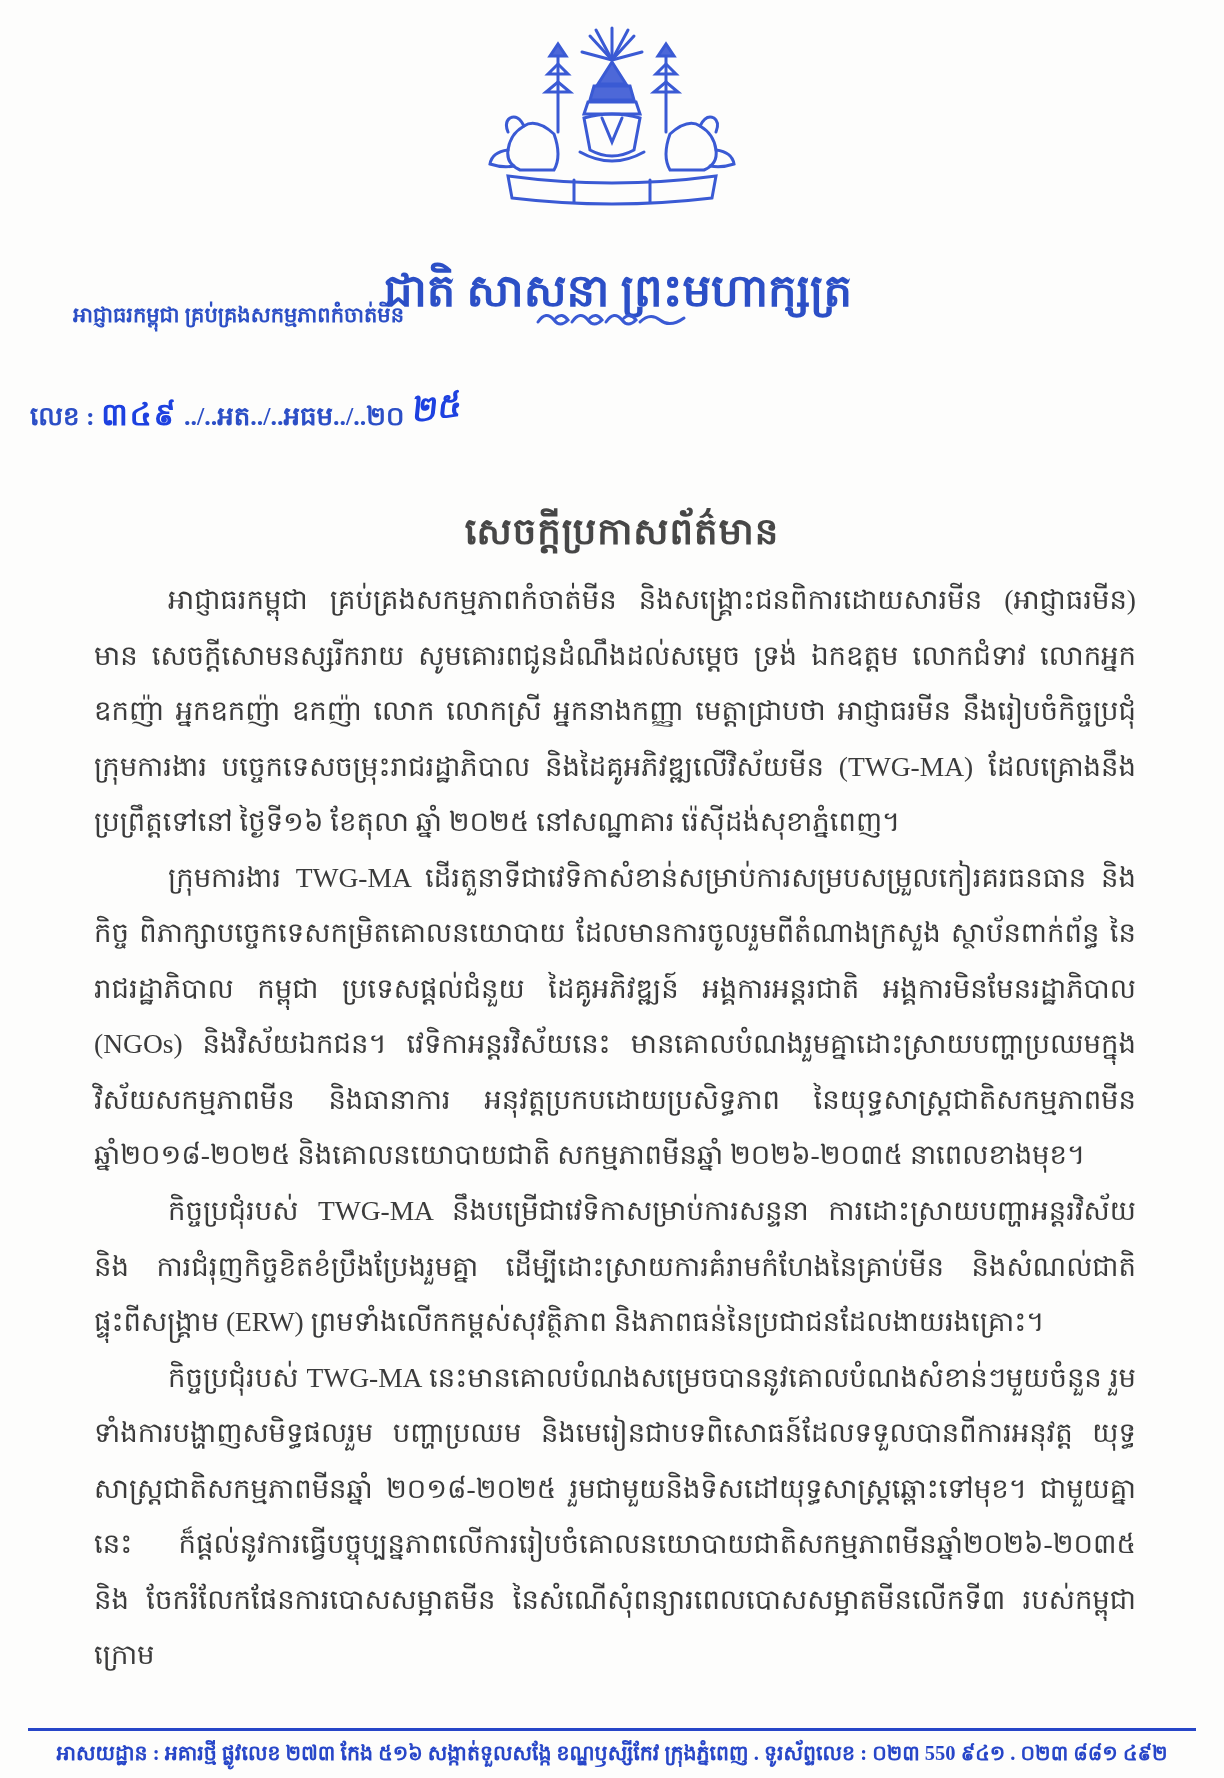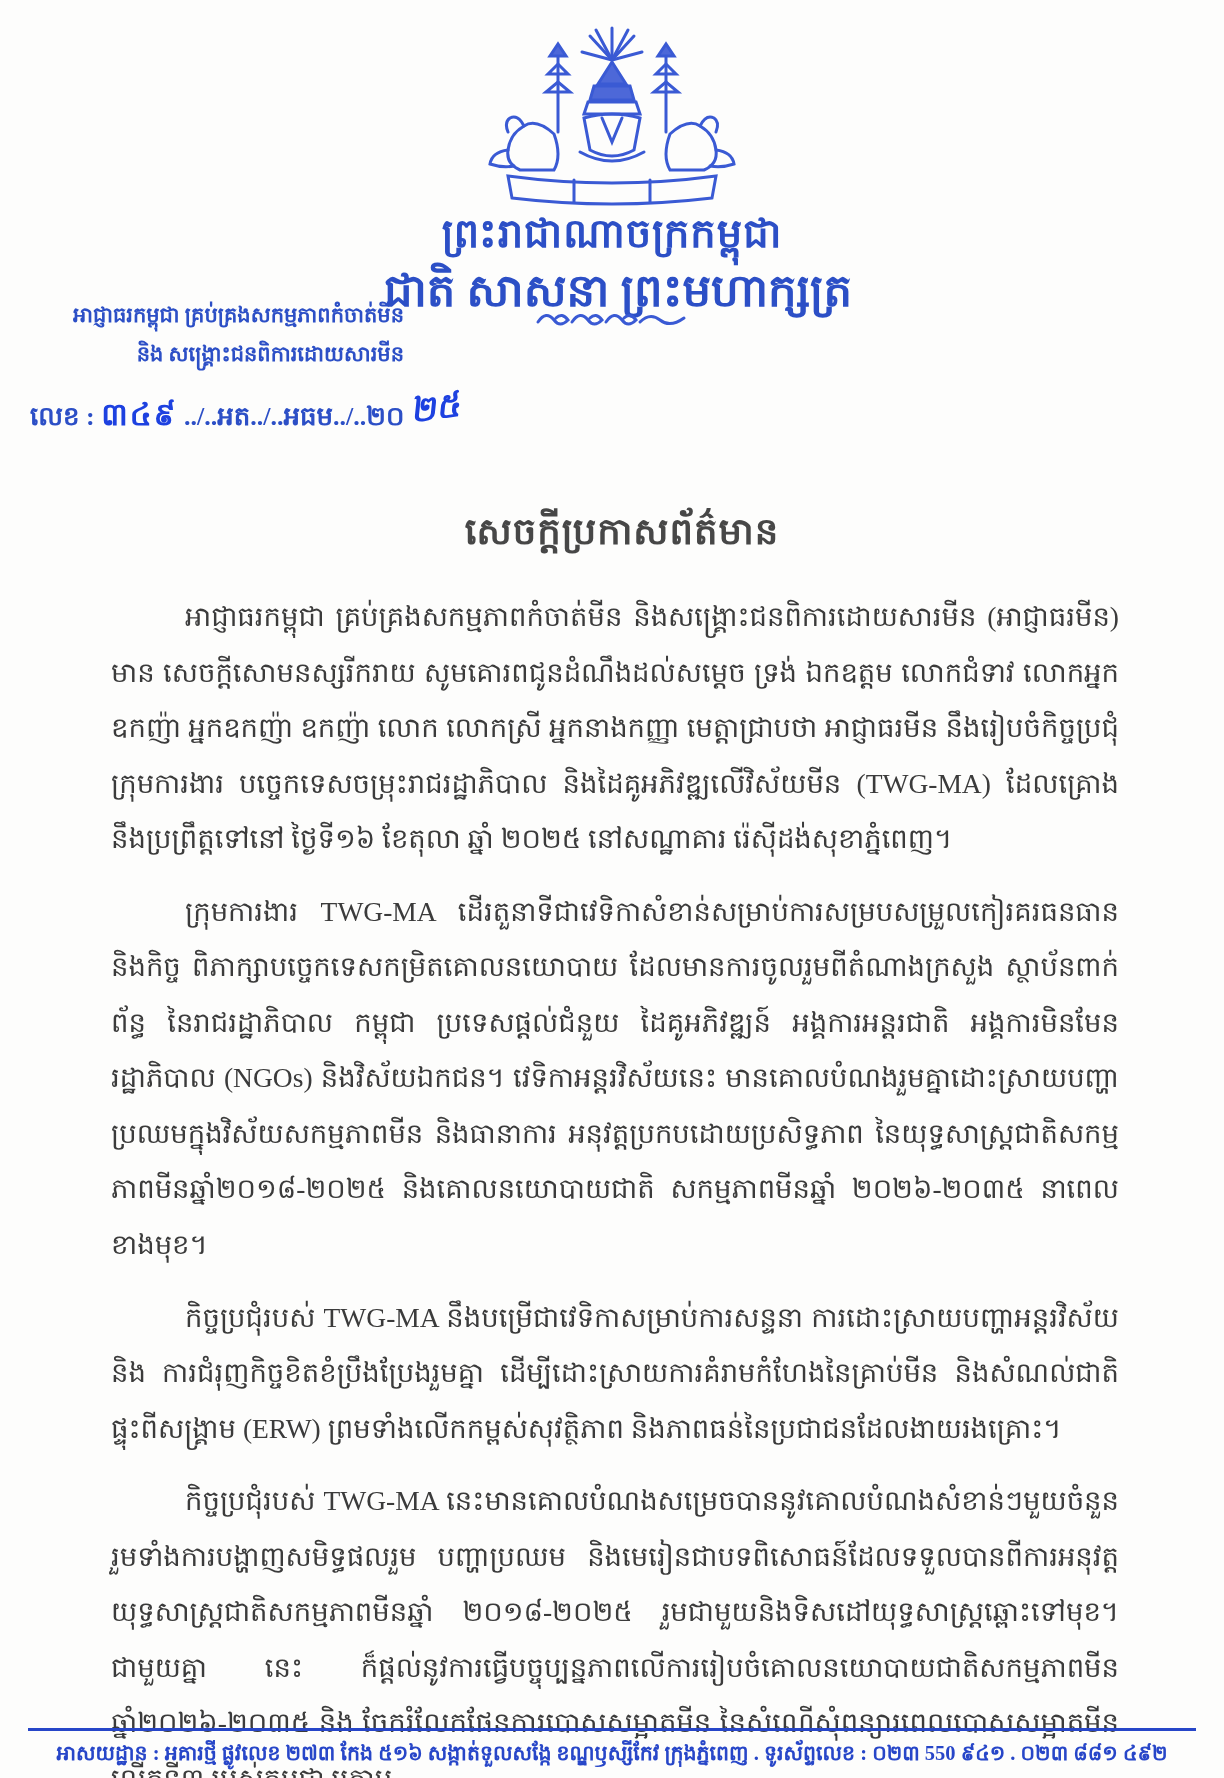--- a/index.html
+++ b/index.html
@@ -64,21 +64,21 @@
     text-align:center;
     font-size:37px;font-weight:bold;
     color:#474747;
     letter-spacing:1px;
     padding-left:20px;
   }
   .body-text{
     position:absolute;left:94px;right:88px;top:572px;
   }
   .body-text p{
-    margin:17px;
+    margin:0;
     font-size:27.5px;
     line-height:2.02;
     color:#3b3b3b;
     text-align:justify;
     text-indent:74px;
   }
   
   .footer{
     position:absolute;left:28px;right:28px;top:1728px;
     border-top:3px solid #2746c8;
@@ -138,32 +138,30 @@
         <path d="M238 104 Q244 92 252 96 Q258 100 254 110"></path>
         <path d="M254 128 Q270 130 272 142 Q260 146 248 144"></path>
 
         <path d="M46 154 Q150 168 254 154 L250 176 Q150 188 50 176 Z" fill="none"></path>
         <line x1="112" y1="158" x2="112" y2="180"></line>
         <line x1="188" y1="158" x2="188" y2="180"></line>
       </g>
     </svg>
   </div>
 
-  <div class="kingdom-title">ព្រះរាជាណាចក្រកម្ពុជា</div>
   <div class="motto">ជាតិ សាសនា ព្រះមហាក្សត្រ</div>
 
   <div class="flourish">
     <svg width="160" height="26" viewBox="0 0 160 26" fill="none" xmlns="http://www.w3.org/2000/svg">
       <path d="M6 16 Q14 4 22 14 Q28 22 36 14 Q30 6 24 12 M40 16 Q48 4 56 14 Q62 22 70 14 Q64 6 58 12 M74 16 Q82 4 90 14 Q96 22 104 14 Q98 6 92 12 M108 16 Q118 6 128 14 Q138 22 152 12" stroke="#3a5ad4" stroke-width="3" stroke-linecap="round"></path>
     </svg>
   </div>
 
   <div class="authority">
     <div>អាជ្ញាធរកម្ពុជា គ្រប់គ្រងសកម្មភាពកំចាត់មីន</div>
-    <div>និង សង្គ្រោះជនពិការដោយសារមីន</div>
   </div>
 
   <div class="refline">
     <span>លេខ :</span>
     <span class="hand">៣៤៩</span>
     <span>../..អត../..អធម../..២០</span>
     <span class="hand-year">២៥</span>
   </div>
 
   <div class="doc-title">សេចក្តីប្រកាសព័ត៌មាន</div>

